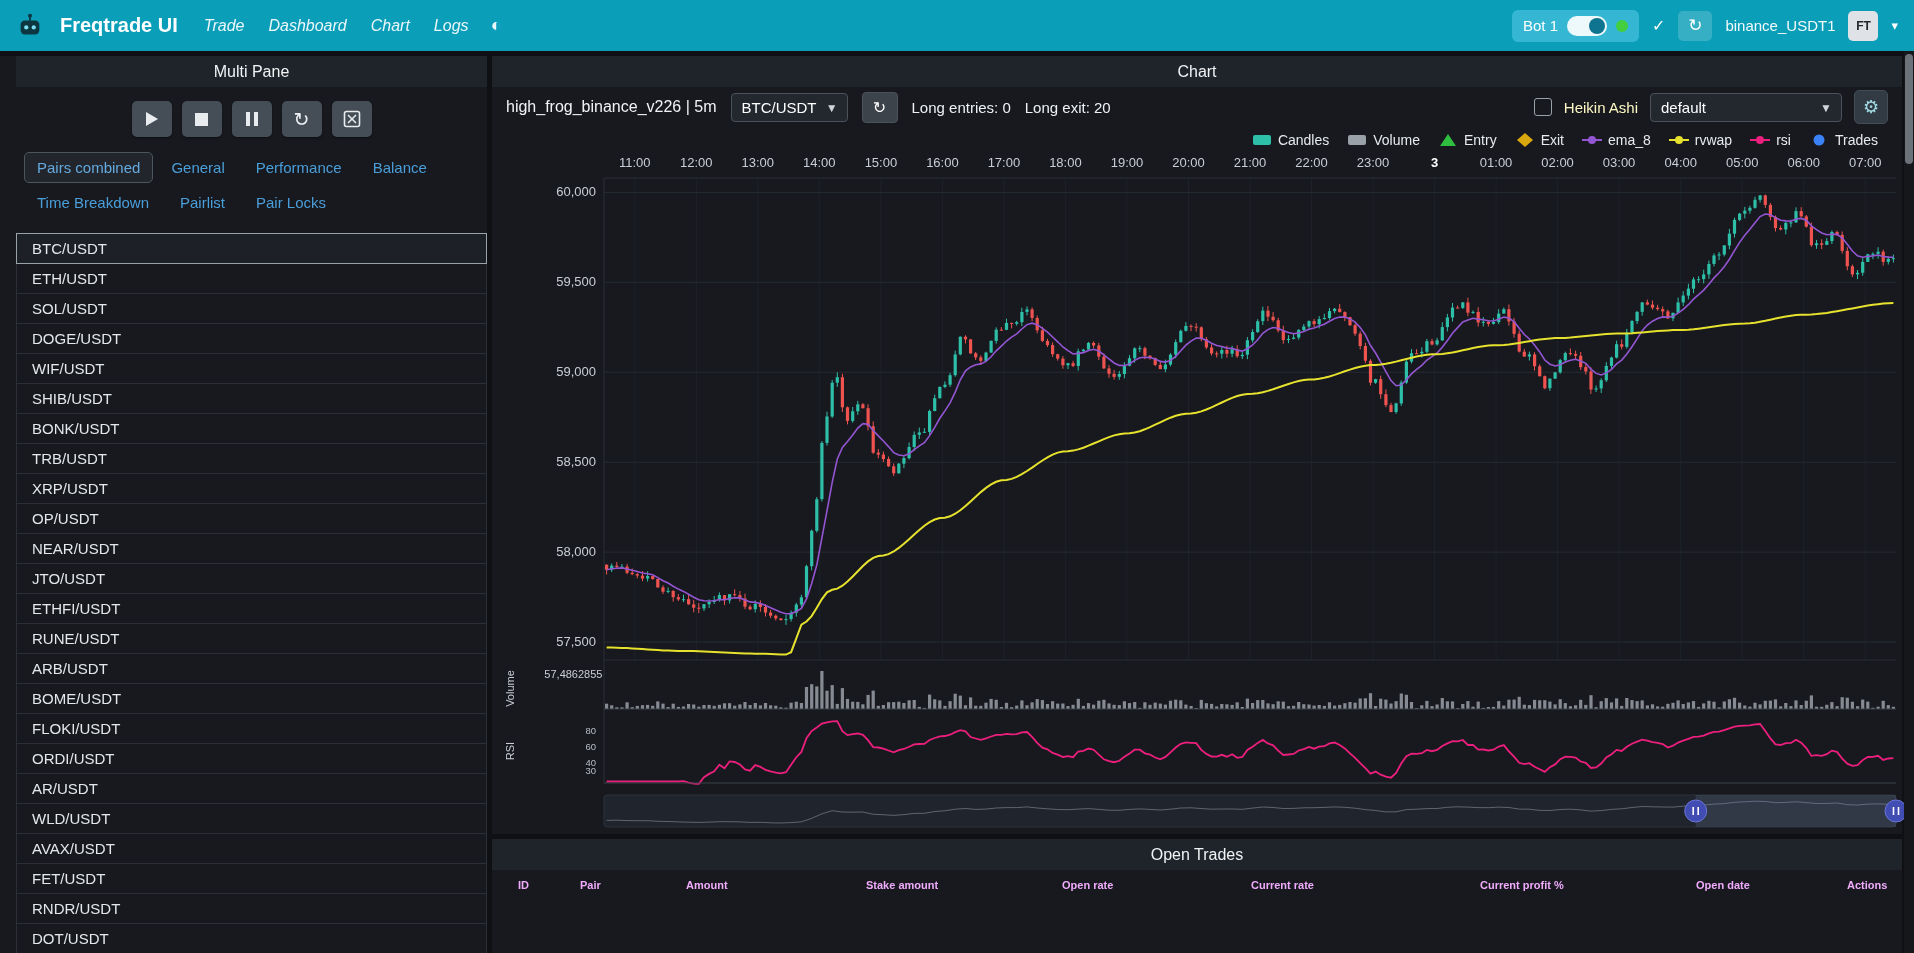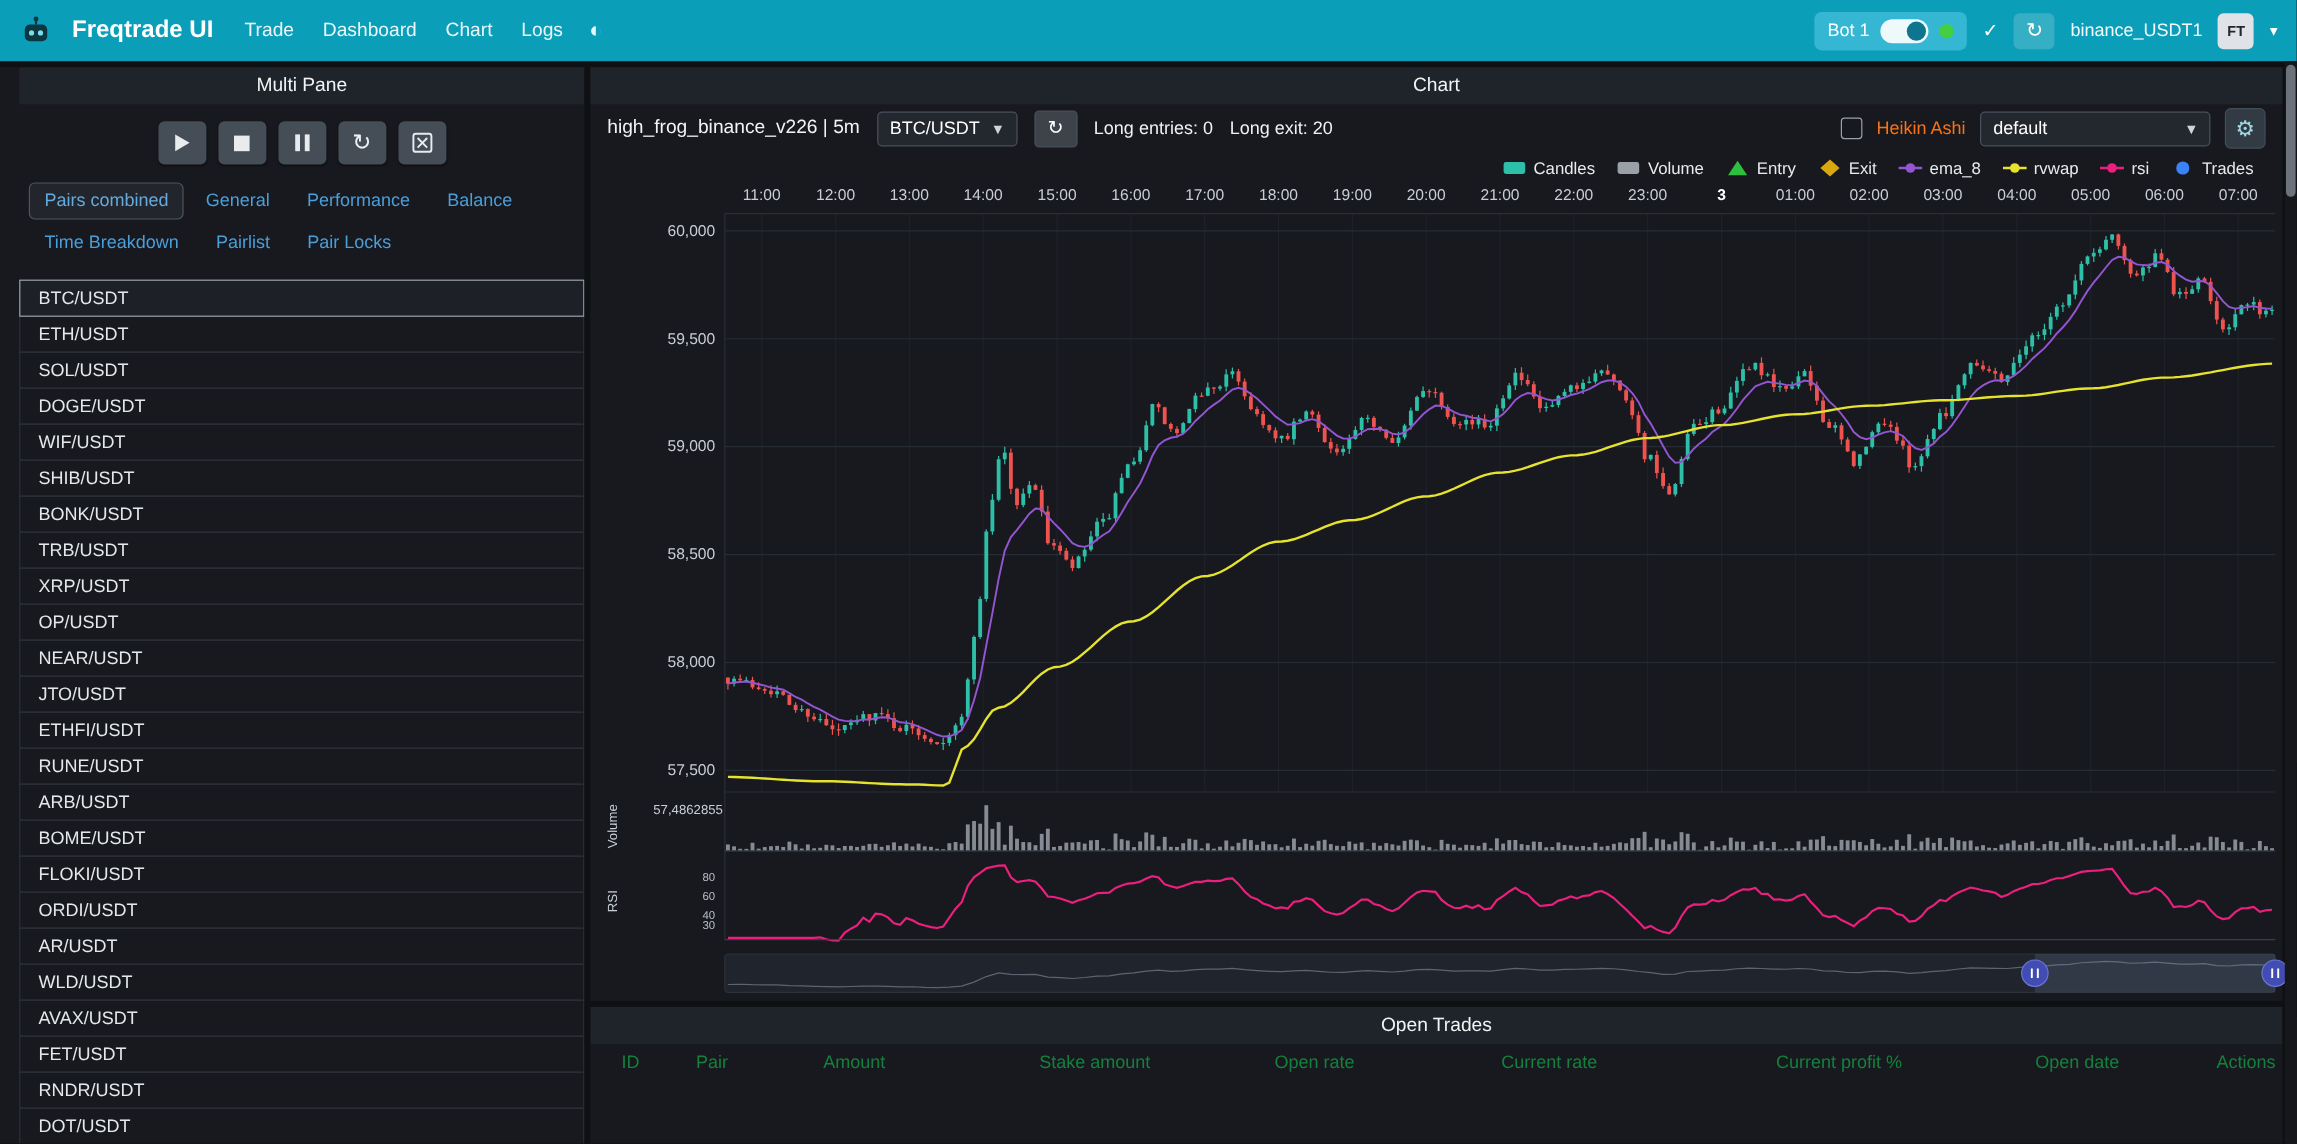--- a/index.html
+++ b/index.html
@@ -5,21 +5,21 @@
   html,body{margin:0;padding:0;}
   body{
     width:1914px;height:953px;overflow:hidden;
     background:#0e1013;color:#e9ecef;
     font-family:"Liberation Sans",sans-serif;
     position:relative;
   }
   
   .navbar{height:51px;background:#0a9eb9;display:flex;align-items:center;padding:0 16px;gap:16px;}
   .brand{font-size:20px;font-weight:bold;color:#fff;margin-right:10px;}
-  .nav-links{display:flex;gap:24px;align-items:center;}
+  .nav-links{display:flex;gap:24px;align-items:center;font-style:italic;}
   .nav-link{color:#eaf7fa;font-size:16px;text-decoration:none;cursor:pointer;}
   .theme-toggle{color:#eaf7fa;font-size:18px;margin-left:6px;cursor:pointer;}
   .nav-right{margin-left:auto;display:flex;align-items:center;gap:13px;}
   .bot-chip{display:flex;align-items:center;gap:9px;background:#35b7d3;padding:6px 11px;border-radius:6px;cursor:pointer;}
   .bot-chip .bot-name{color:#fff;font-size:15px;}
   .switch{width:40px;height:20px;border-radius:10px;background:#eef9fc;position:relative;display:inline-block;cursor:pointer;}
   .switch .knob{position:absolute;right:2px;top:2px;width:16px;height:16px;border-radius:50%;background:#0e7490;}
   .dot{width:12px;height:12px;border-radius:50%;background:#43cf3f;display:inline-block;}
   .check{font-size:16px;color:#fff;}
   .nav-btn{width:34px;height:30px;background:rgba(255,255,255,.18);border:none;border-radius:5px;color:#fff;font-size:17px;cursor:pointer;}
@@ -48,33 +48,33 @@
   .pair-row.active{border-color:#9aa2ab;background:#1d2127;position:relative;z-index:2;}
   
   .toolbar{display:flex;align-items:center;gap:14px;padding:0 14px;height:40px;flex:none;}
   .strategy{font-size:16px;color:#f1f3f5;white-space:nowrap;}
   .fselect{position:relative;background:#23272e;border:1px solid #4a525b;border-radius:4px;color:#fff;font-size:15px;padding:5px 30px 5px 10px;cursor:pointer;white-space:nowrap;}
   .fselect .sel-caret{position:absolute;right:9px;top:50%;transform:translateY(-46%);font-size:12px;color:#cfd4da;}
   .tool-btn{width:36px;height:31px;background:#3c434b;border:1px solid #4a525b;border-radius:4px;color:#fff;font-size:16px;cursor:pointer;}
   .runs-label{font-size:15px;color:#eef1f4;white-space:nowrap;}
   .toolbar-right{margin-left:auto;display:flex;align-items:center;gap:12px;}
   .cbx{width:16px;height:16px;border:1.5px solid #99a1a9;border-radius:3px;background:transparent;display:inline-block;cursor:pointer;}
-  .cbx-label{font-size:15px;color:#f97316;}
+  .cbx-label{font-size:15px;color:#fef9c3;}
   .gear-btn{width:34px;height:34px;background:#323b44;border:1px solid #434d57;border-radius:5px;color:#9fd8e2;font-size:18px;cursor:pointer;}
   .legend{display:flex;justify-content:flex-end;align-items:center;gap:18px;height:25px;padding-right:24px;font-size:14px;color:#e7eaee;flex:none;}
   .legend-item{display:flex;align-items:center;gap:6px;}
   .chart-area{position:relative;height:682px;flex:none;cursor:crosshair;}
   svg text{font-family:"Liberation Sans",sans-serif;}
   .ax{fill:#c9ced6;font-size:13px;}
   .axb{fill:#ffffff;font-size:13px;font-weight:bold;}
   .axs{fill:#c9ced6;font-size:11px;}
   .axt{fill:#b9bec6;font-size:9.5px;}
   
   .trades-card{flex:1;overflow:hidden;display:flex;flex-direction:column;}
-  .trades-head{display:grid;grid-template-columns:62px 106px 180px 196px 189px 229px 216px 151px 1fr;padding-left:26px;height:30px;align-items:center;font-weight:normal;font-size:15px;color:#15803d;}
+  .trades-head{display:grid;grid-template-columns:62px 106px 180px 196px 189px 229px 216px 151px 1fr;padding-left:26px;height:30px;align-items:center;font-weight:bold;font-size:11px;color:#f0abfc;}
   .trades-empty{text-align:center;font-size:15px;height:28px;line-height:28px;color:#e7eaee;}
   
   .page-scrollbar{position:absolute;right:0;top:51px;width:10px;height:902px;background:#15171b;}
   .page-scrollbar .thumb{position:absolute;top:3px;left:1px;width:8px;height:110px;border-radius:4px;background:#6b727a;cursor:pointer;}
 </style>
 </head>
 <body>
 
 <nav class="navbar">
   <span style="display:flex;">

